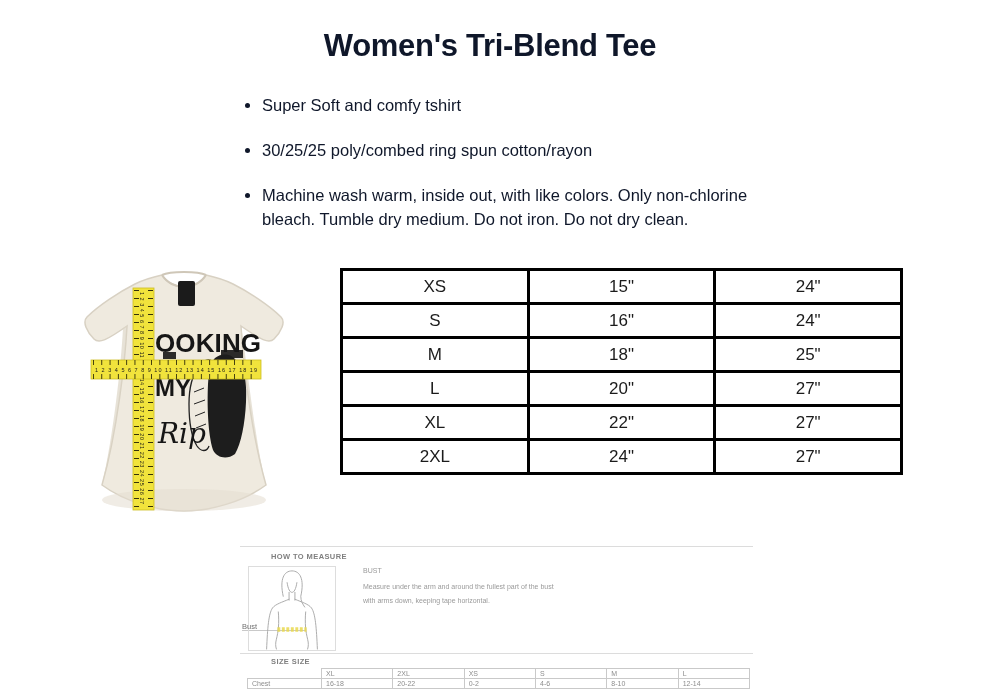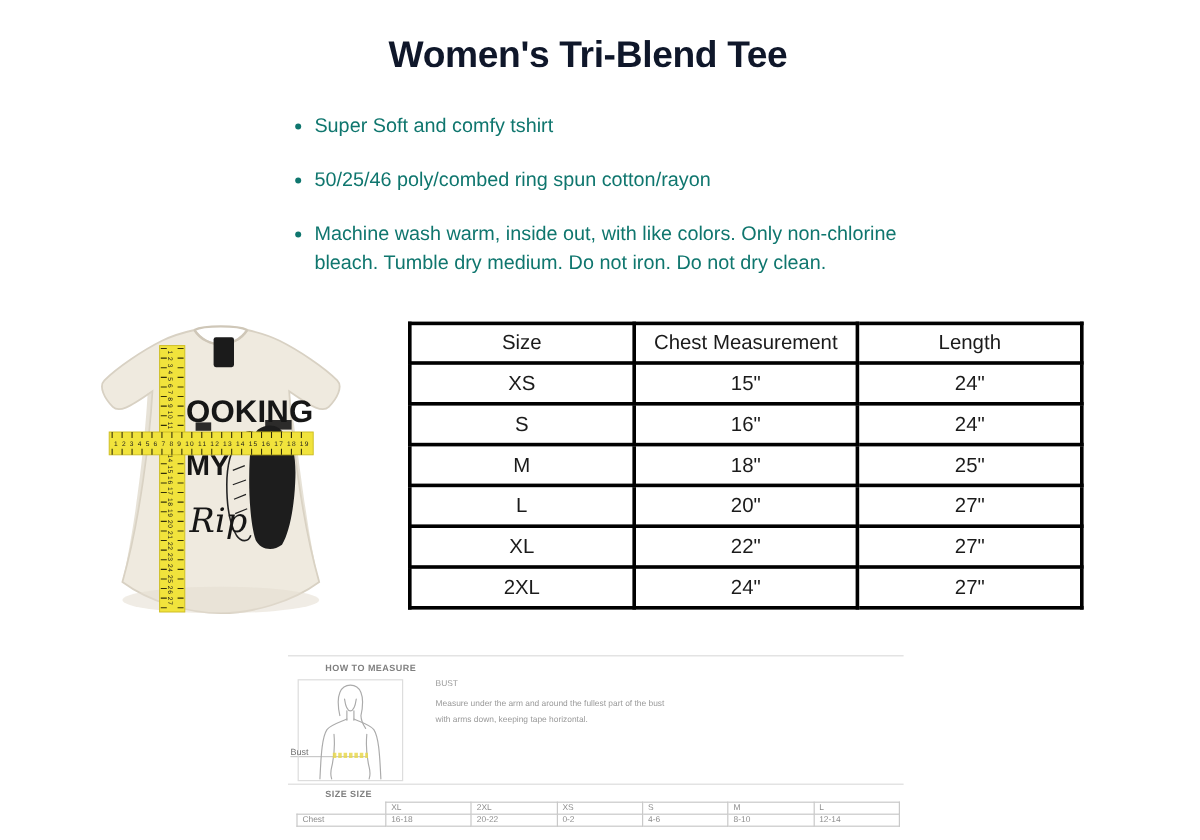--- a/index.html
+++ b/index.html
@@ -8,21 +8,21 @@
   .canvas { position:relative; width:1000px; height:700px; background:#ffffff; overflow:hidden; }
 
   .page-title {
     position:absolute; top:28px; left:0; width:980px;
     text-align:center; font-size:31px; font-weight:bold; letter-spacing:-0.3px; color:#0f172a;
   }
 
   .feature-list {
     position:absolute; left:240px; top:93px; width:528px;
     list-style:disc outside; padding-left:22px;
-    font-size:16.5px; line-height:24px; color:#0f766e;
+    font-size:16.5px; line-height:24px; color:#0f172a;
   }
   .feature-list li + li { margin-top:21px; }
 
   .product-img { position:absolute; left:75px; top:262px; width:218px; height:253px; }
 
   .size-table {
     position:absolute; left:340px; top:268px; width:563px;
     border-collapse:collapse; table-layout:fixed;
   }
   .size-table th, .size-table td {
@@ -54,21 +54,21 @@
 </style>
 </head>
 <body>
 
 <div class="canvas">
 
   <h1 class="page-title">Women's Tri-Blend Tee</h1>
 
   <ul class="feature-list">
     <li>Super Soft and comfy tshirt</li>
-    <li>50/25/46 poly/combed ring spun cotton/rayon</li>
+    <li>30/25/25 poly/combed ring spun cotton/rayon</li>
     <li>Machine wash warm, inside out, with like colors. Only non-chlorine bleach. Tumble dry medium. Do not iron. Do not dry clean.</li>
   </ul>
 
   <svg class="product-img" viewBox="0 0 218 253">
 
     <g>
       <path d="M 87,13
                C 92,21 101,25 109,25 C 117,25 126,21 131,13
                C 140,15 150,18 158,22 C 174,30 195,44 206,55
                C 211,60 206,70 199,77 C 194,82 186,78 166,64
@@ -112,25 +112,20 @@
     <g>
       <rect x="16" y="98" width="170" height="19" fill="#f1e33c" stroke="#cdbd22" stroke-width="0.8"></rect>
       <line x1="18" y1="100.5" x2="184" y2="100.5" stroke="#33300a" stroke-width="5" stroke-dasharray="0.9 7.4"></line>
       <line x1="18" y1="114.5" x2="184" y2="114.5" stroke="#33300a" stroke-width="5" stroke-dasharray="0.9 7.4"></line>
       <text x="20" y="110" textLength="162" font-size="5.5" font-family="Liberation Sans, sans-serif" fill="#1a1a1a">1 2 3 4 5 6 7 8 9 10 11 12 13 14 15 16 17 18 19</text>
     </g>
   </svg>
 
   <table class="size-table">
     <tbody>
-        <tr>
-      <th>Size</th>
-      <th>Chest Measurement</th>
-      <th>Length</th>
-    </tr>
     <tr>
       <td>XS</td>
       <td>15"</td>
       <td>24"</td>
     </tr>
     <tr>
       <td>S</td>
       <td>16"</td>
       <td>24"</td>
     </tr>

